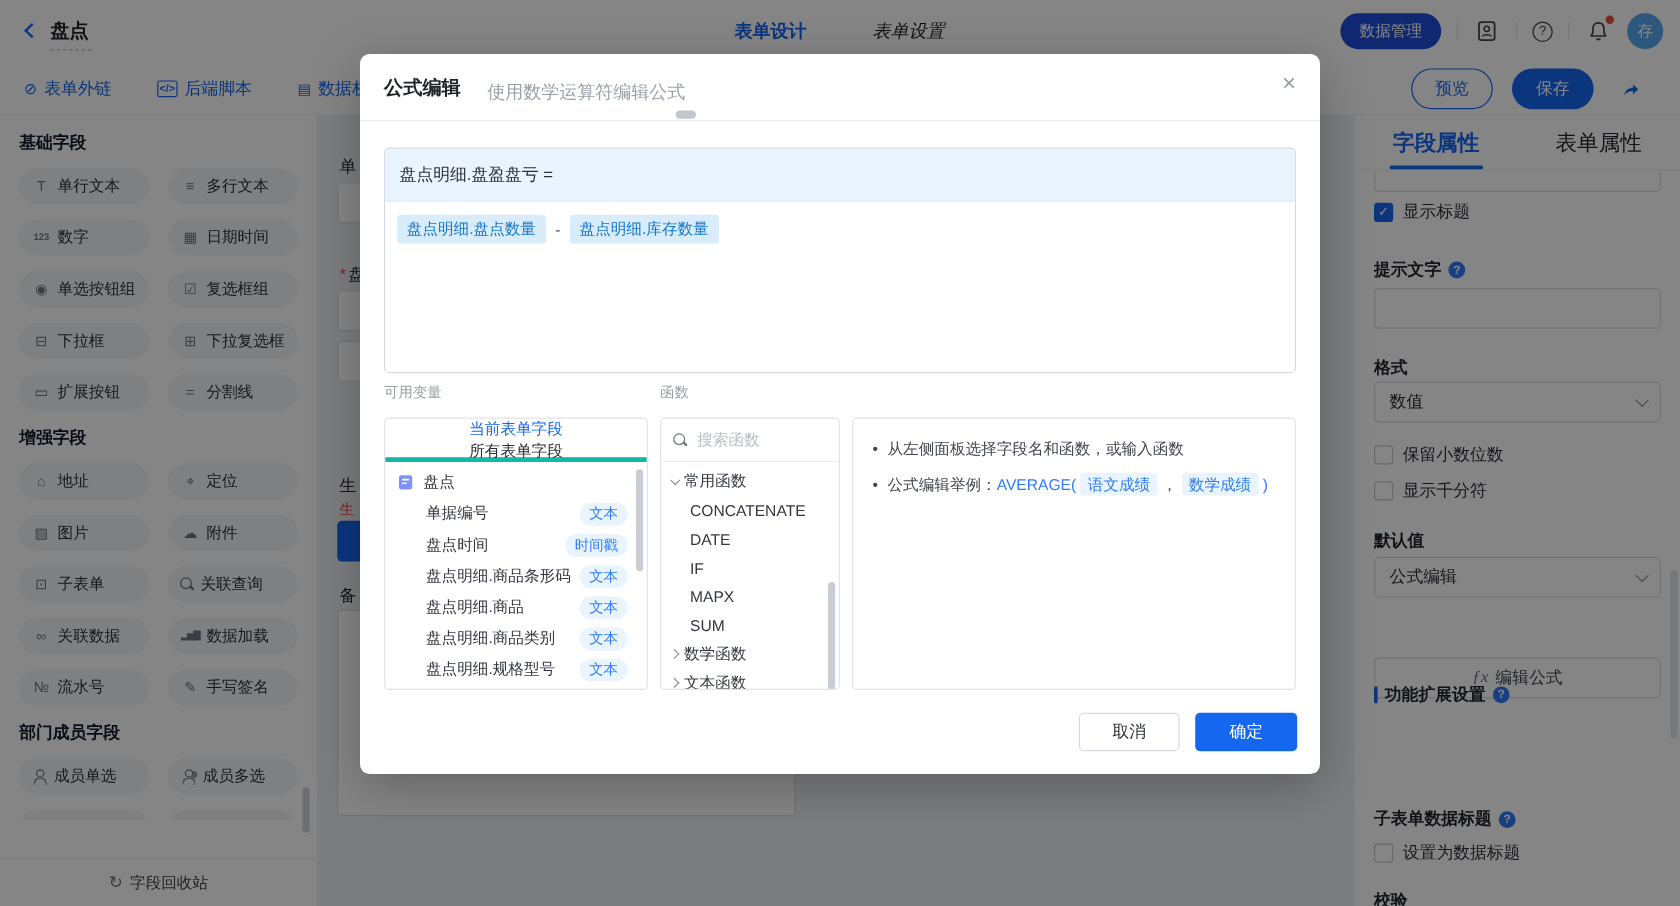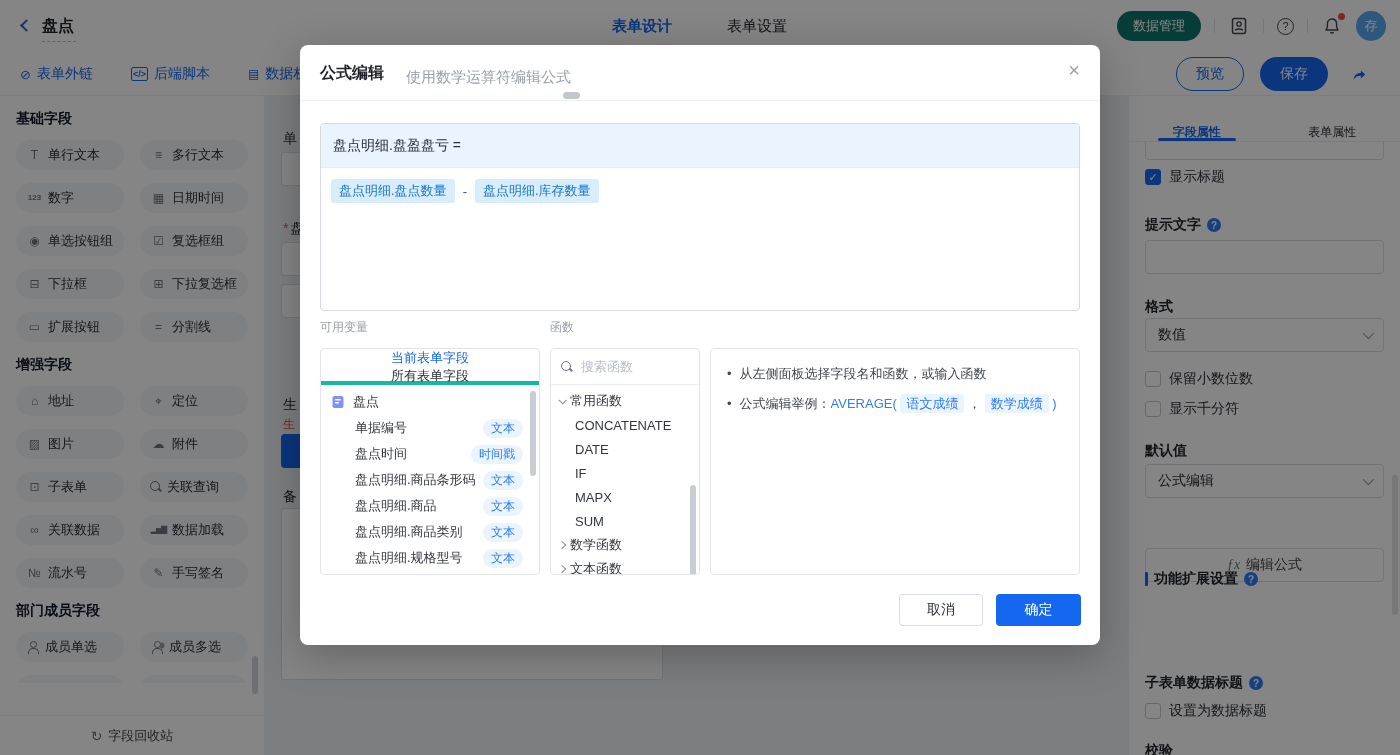--- a/index.html
+++ b/index.html
@@ -8,21 +8,21 @@
 
   
   .topbar { position:absolute; left:0; top:0; width:1400px; height:52px; background:#fff; z-index:1; }
   .back { position:absolute; left:22px; top:21px; width:9px; height:9px; border-left:2px solid #1667f0; border-bottom:2px solid #1667f0; transform:rotate(45deg); cursor:pointer; }
   .doc-title { position:absolute; left:42px; top:16px; font-size:16px; font-weight:bold; color:#1f2329; }
   .title-dash { position:absolute; left:42px; top:41px; width:34px; border-bottom:1px dashed #b9bec6; }
   .nav-tab { position:absolute; top:17px; font-size:15px; color:#1f2329; cursor:pointer; }
   .nav-tab.active { color:#1667f0; font-weight:bold; }
   .top-right { position:absolute; right:14px; top:0; height:52px; display:flex; align-items:center; gap:13px; }
   .sep { width:1px; height:14px; background:#e3e5e8; }
-  .green-pill { height:30px; border-radius:15px; background:#0f766e; color:#fff; font-size:13px; display:flex; align-items:center; padding:0 16px; border:none; cursor:pointer;text-align:right; }
+  .green-pill { height:30px; border-radius:15px; background:#1d4ed8; color:#fff; font-size:13px; display:flex; align-items:center; padding:0 16px; border:none; cursor:pointer;text-align:right; }
   .tb-icon { width:22px; height:22px; display:flex; align-items:center; justify-content:center; color:#41454c; cursor:pointer; }
   .help-circ { width:17px; height:17px; border:1.5px solid #41454c; border-radius:50%; font-size:11px; display:flex; align-items:center; justify-content:center; color:#41454c; cursor:pointer; }
   .bell-wrap { position:relative; cursor:pointer; }
   .bell-dot { position:absolute; right:-2px; top:-2px; width:7px; height:7px; border-radius:50%; background:#f04f43; }
   .avatar { width:30px; height:30px; border-radius:50%; background:#58a8f2; color:#fff; font-size:13px; display:flex; align-items:center; justify-content:center; cursor:pointer; }
 
   
   .toolbar { position:absolute; left:0; top:52px; width:1400px; height:44px; background:#fff; border-bottom:1px solid #eef0f2; z-index:1; }
   .tool-links { position:absolute; left:20px; top:0; height:44px; display:flex; align-items:center; gap:38px; }
   .tool-link { display:flex; align-items:center; gap:6px; color:#1667f0; font-size:14px; cursor:pointer; }
@@ -58,21 +58,21 @@
   .cv-label { position:absolute; left:18px; font-size:14px; color:#1f2329; white-space:nowrap; }
   .cv-label .req { color:#e5504f; margin-right:2px; }
   .cv-input { position:absolute; left:16px; width:390px; height:34px; background:#fff; border:1px solid #d9dce0; border-radius:4px; }
   .cv-helper { position:absolute; left:18px; font-size:12px; color:#e5504f; white-space:nowrap; }
   .cv-btn { position:absolute; left:16px; width:120px; height:34px; background:#1667f0; border:none; border-radius:4px; cursor:pointer; }
   .cv-textarea { position:absolute; left:16px; top:412px; width:382px; height:172px; background:#fff; border:1px solid #d9dce0; border-radius:4px; }
 
   
   .right-sb { position:absolute; right:0; top:96px; width:272px; bottom:0; background:#fff; border-left:1px solid #eef0f2; z-index:1; }
   .rp-tabs { display:flex; height:46px; border-bottom:1px solid #ebedf0; }
-  .rp-tab { flex:1; display:flex; align-items:flex-end; justify-content:center; font-size:12px; color:#1f2329; position:relative; cursor:pointer; }
+  .rp-tab { flex:1; display:flex; align-items:center; justify-content:center; font-size:18px; color:#1f2329; position:relative; cursor:pointer; }
   .rp-tab.active { color:#1667f0; font-weight:bold; }
   .rp-tab.active .ul { position:absolute; bottom:0; left:50%; transform:translateX(-50%); width:78px; height:3px; background:#1667f0; border-radius:2px; }
   .rp-body { position:absolute; left:16px; right:16px; top:46px; bottom:0; overflow:hidden; }
   .rp-input { position:absolute; left:0; right:0; height:34px; background:#fff; border:1px solid #d9dce0; border-radius:4px; font-size:13px; padding:0 10px; color:#2b2f36; }
   .rp-label { position:absolute; left:0; font-size:14px; font-weight:bold; color:#1f2329; display:flex; align-items:center; gap:6px; }
   .rp-label .vbar { width:3px; height:14px; background:#1667f0; border-radius:1px; }
   .q { width:14px; height:14px; border-radius:50%; background:#2e7cf6; color:#fff; font-size:10px; display:inline-flex; align-items:center; justify-content:center; cursor:pointer; }
   .cbrow { position:absolute; left:0; display:flex; align-items:center; gap:8px; font-size:14px; color:#2b2f36; cursor:pointer; }
   .cb { width:16px; height:16px; border:1.5px solid #c6cad0; border-radius:3px; background:#fff; flex:none; }
   .cb.on { background:#1667f0; border-color:#1667f0; color:#fff; font-size:11px; line-height:14px; text-align:center; }
@@ -133,21 +133,21 @@
 </head>
 <body>
 
 <div class="screen">
 
   <header class="topbar">
     <span class="back"></span>
     <span class="doc-title">盘点</span>
     <span class="title-dash"></span>
     <span class="nav-tab active" style="left:612px;">表单设计</span>
-    <span class="nav-tab" style="left:727px;">表单设置</span>
+    <span class="nav-tab" style="left:727px;font-style:italic;">表单设置</span>
     <div class="top-right">
       <button class="green-pill">数据管理</button>
       <span class="sep"></span>
       <span class="tb-icon">
         <svg width="20" height="20" viewBox="0 0 20 20">
             <rect x="3.5" y="2.5" width="13" height="15" rx="2" fill="none" stroke="#41454c" stroke-width="1.5"></rect>
             <circle cx="10" cy="8" r="2.2" fill="none" stroke="#41454c" stroke-width="1.3"></circle>
             <path d="M6.5 14.5c0-2 7-2 7 0" fill="none" stroke="#41454c" stroke-width="1.3"></path>
           </svg>
       </span>

